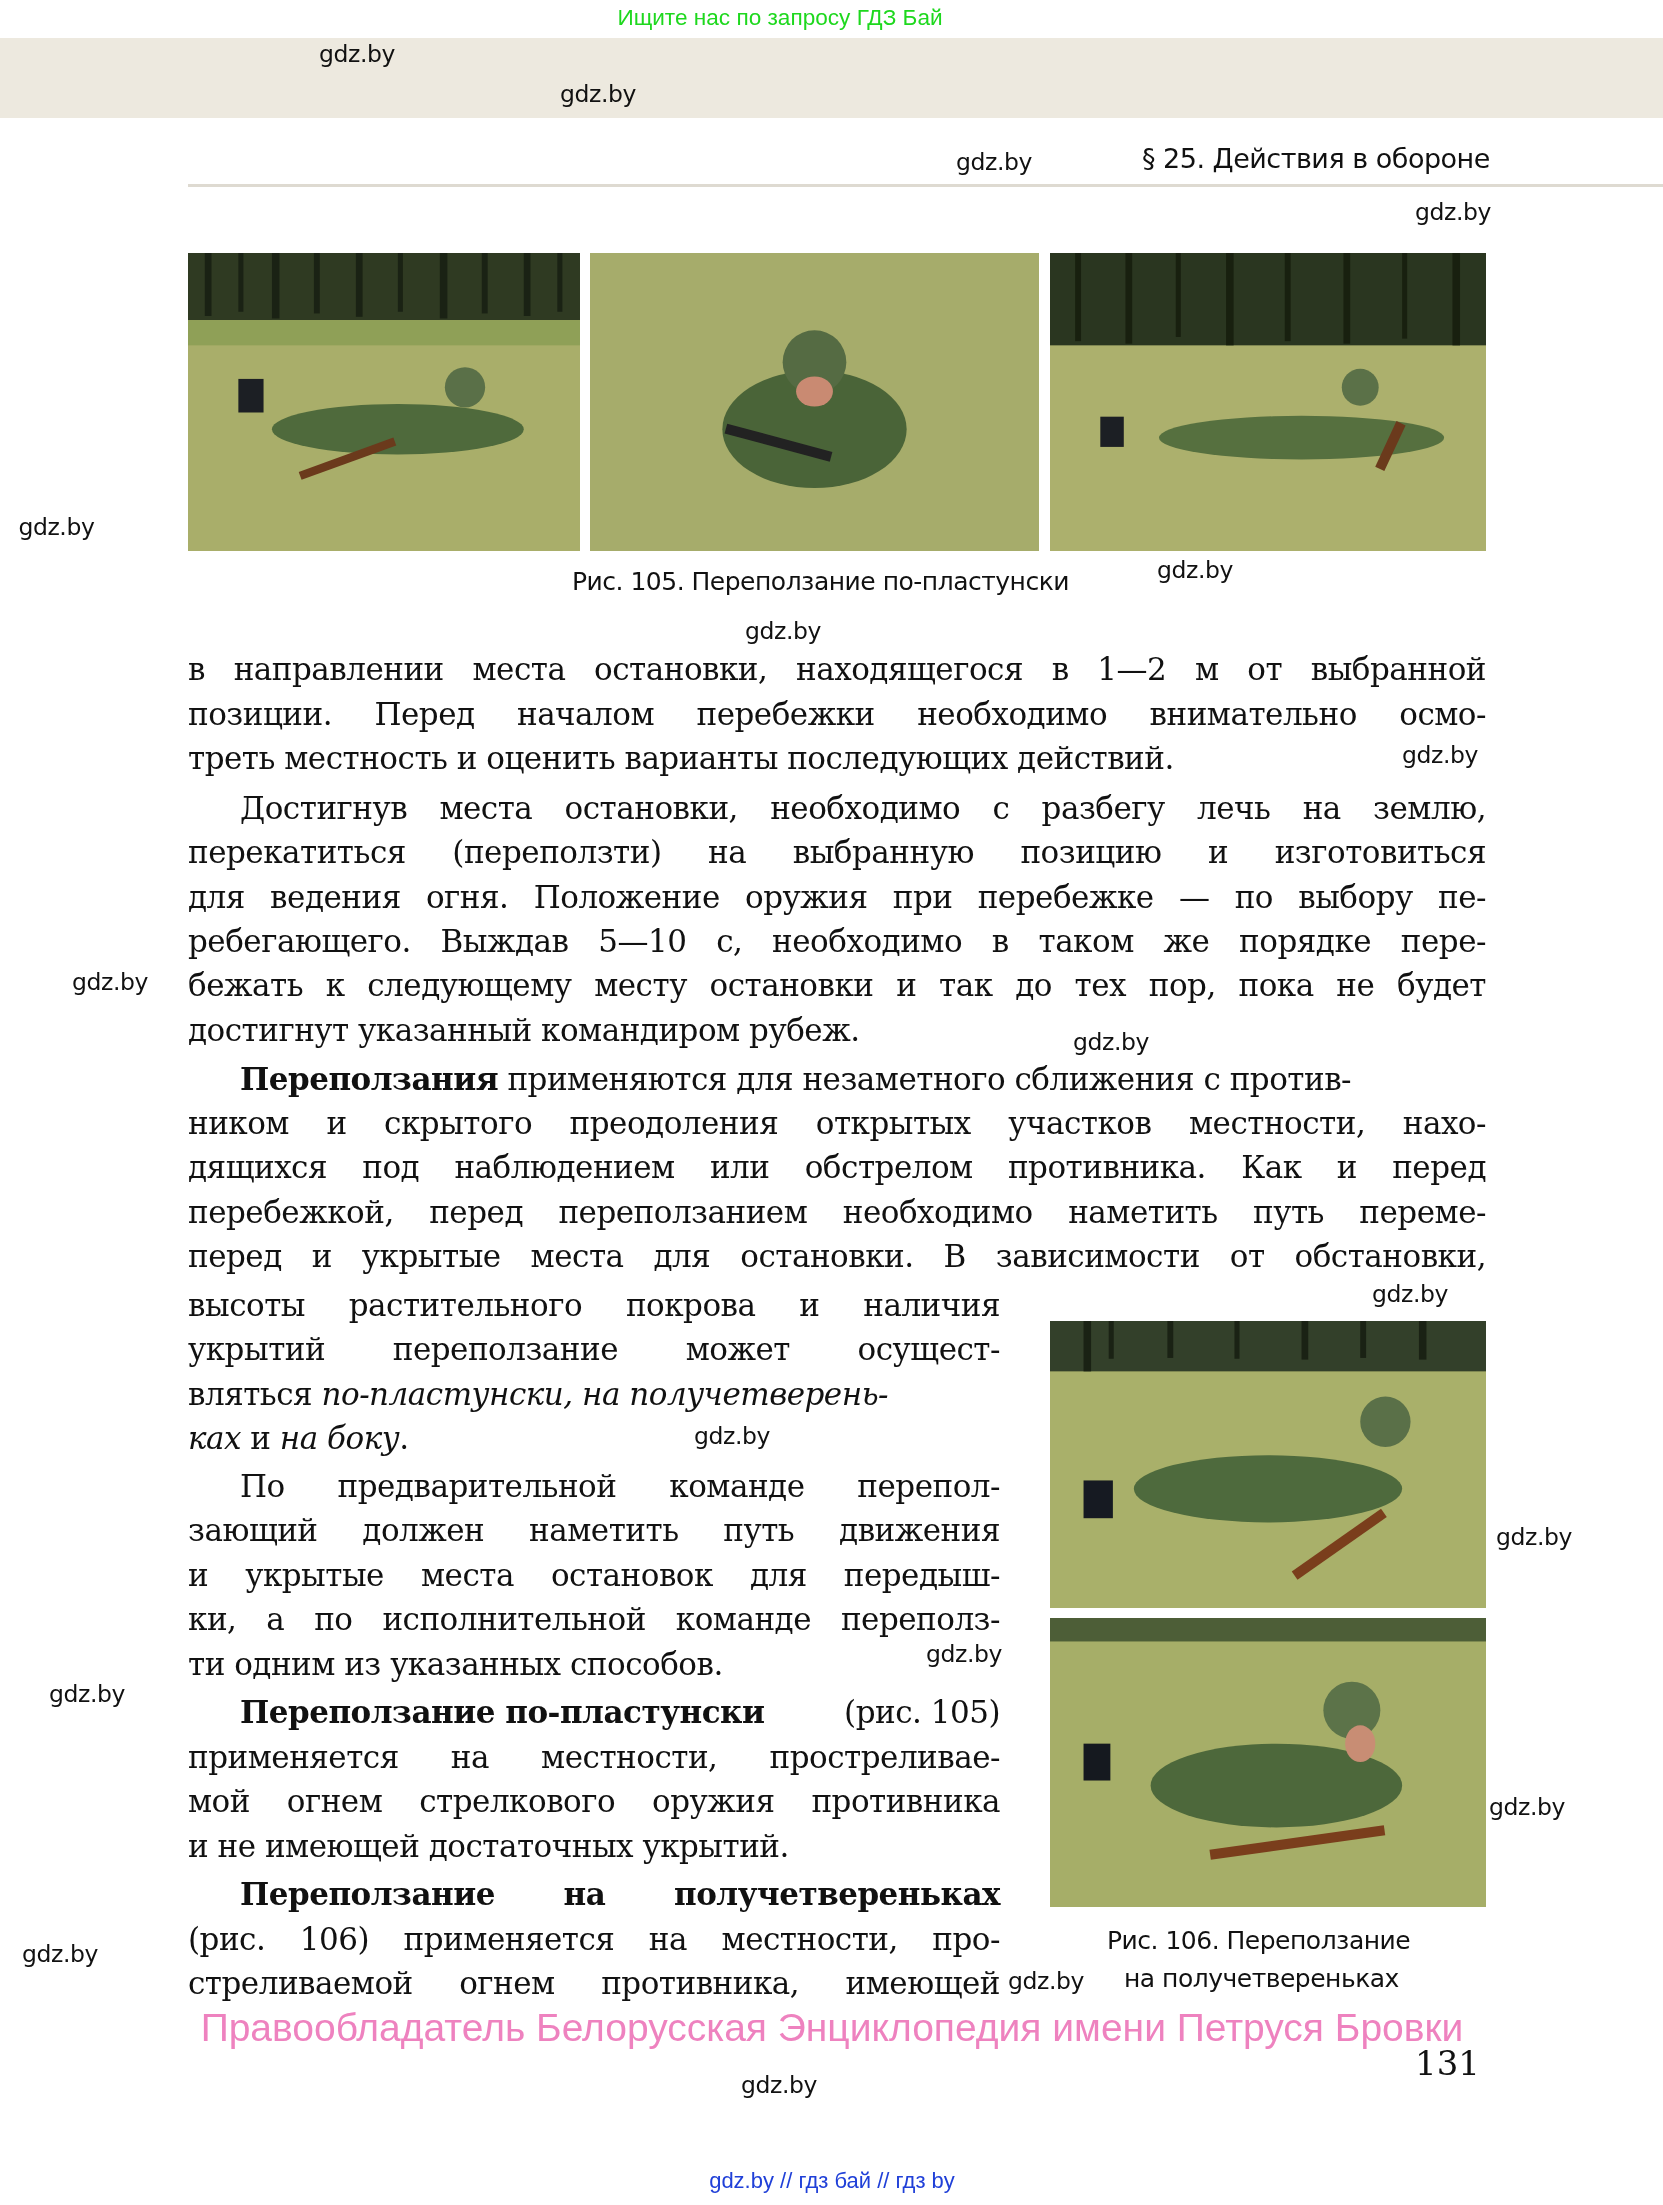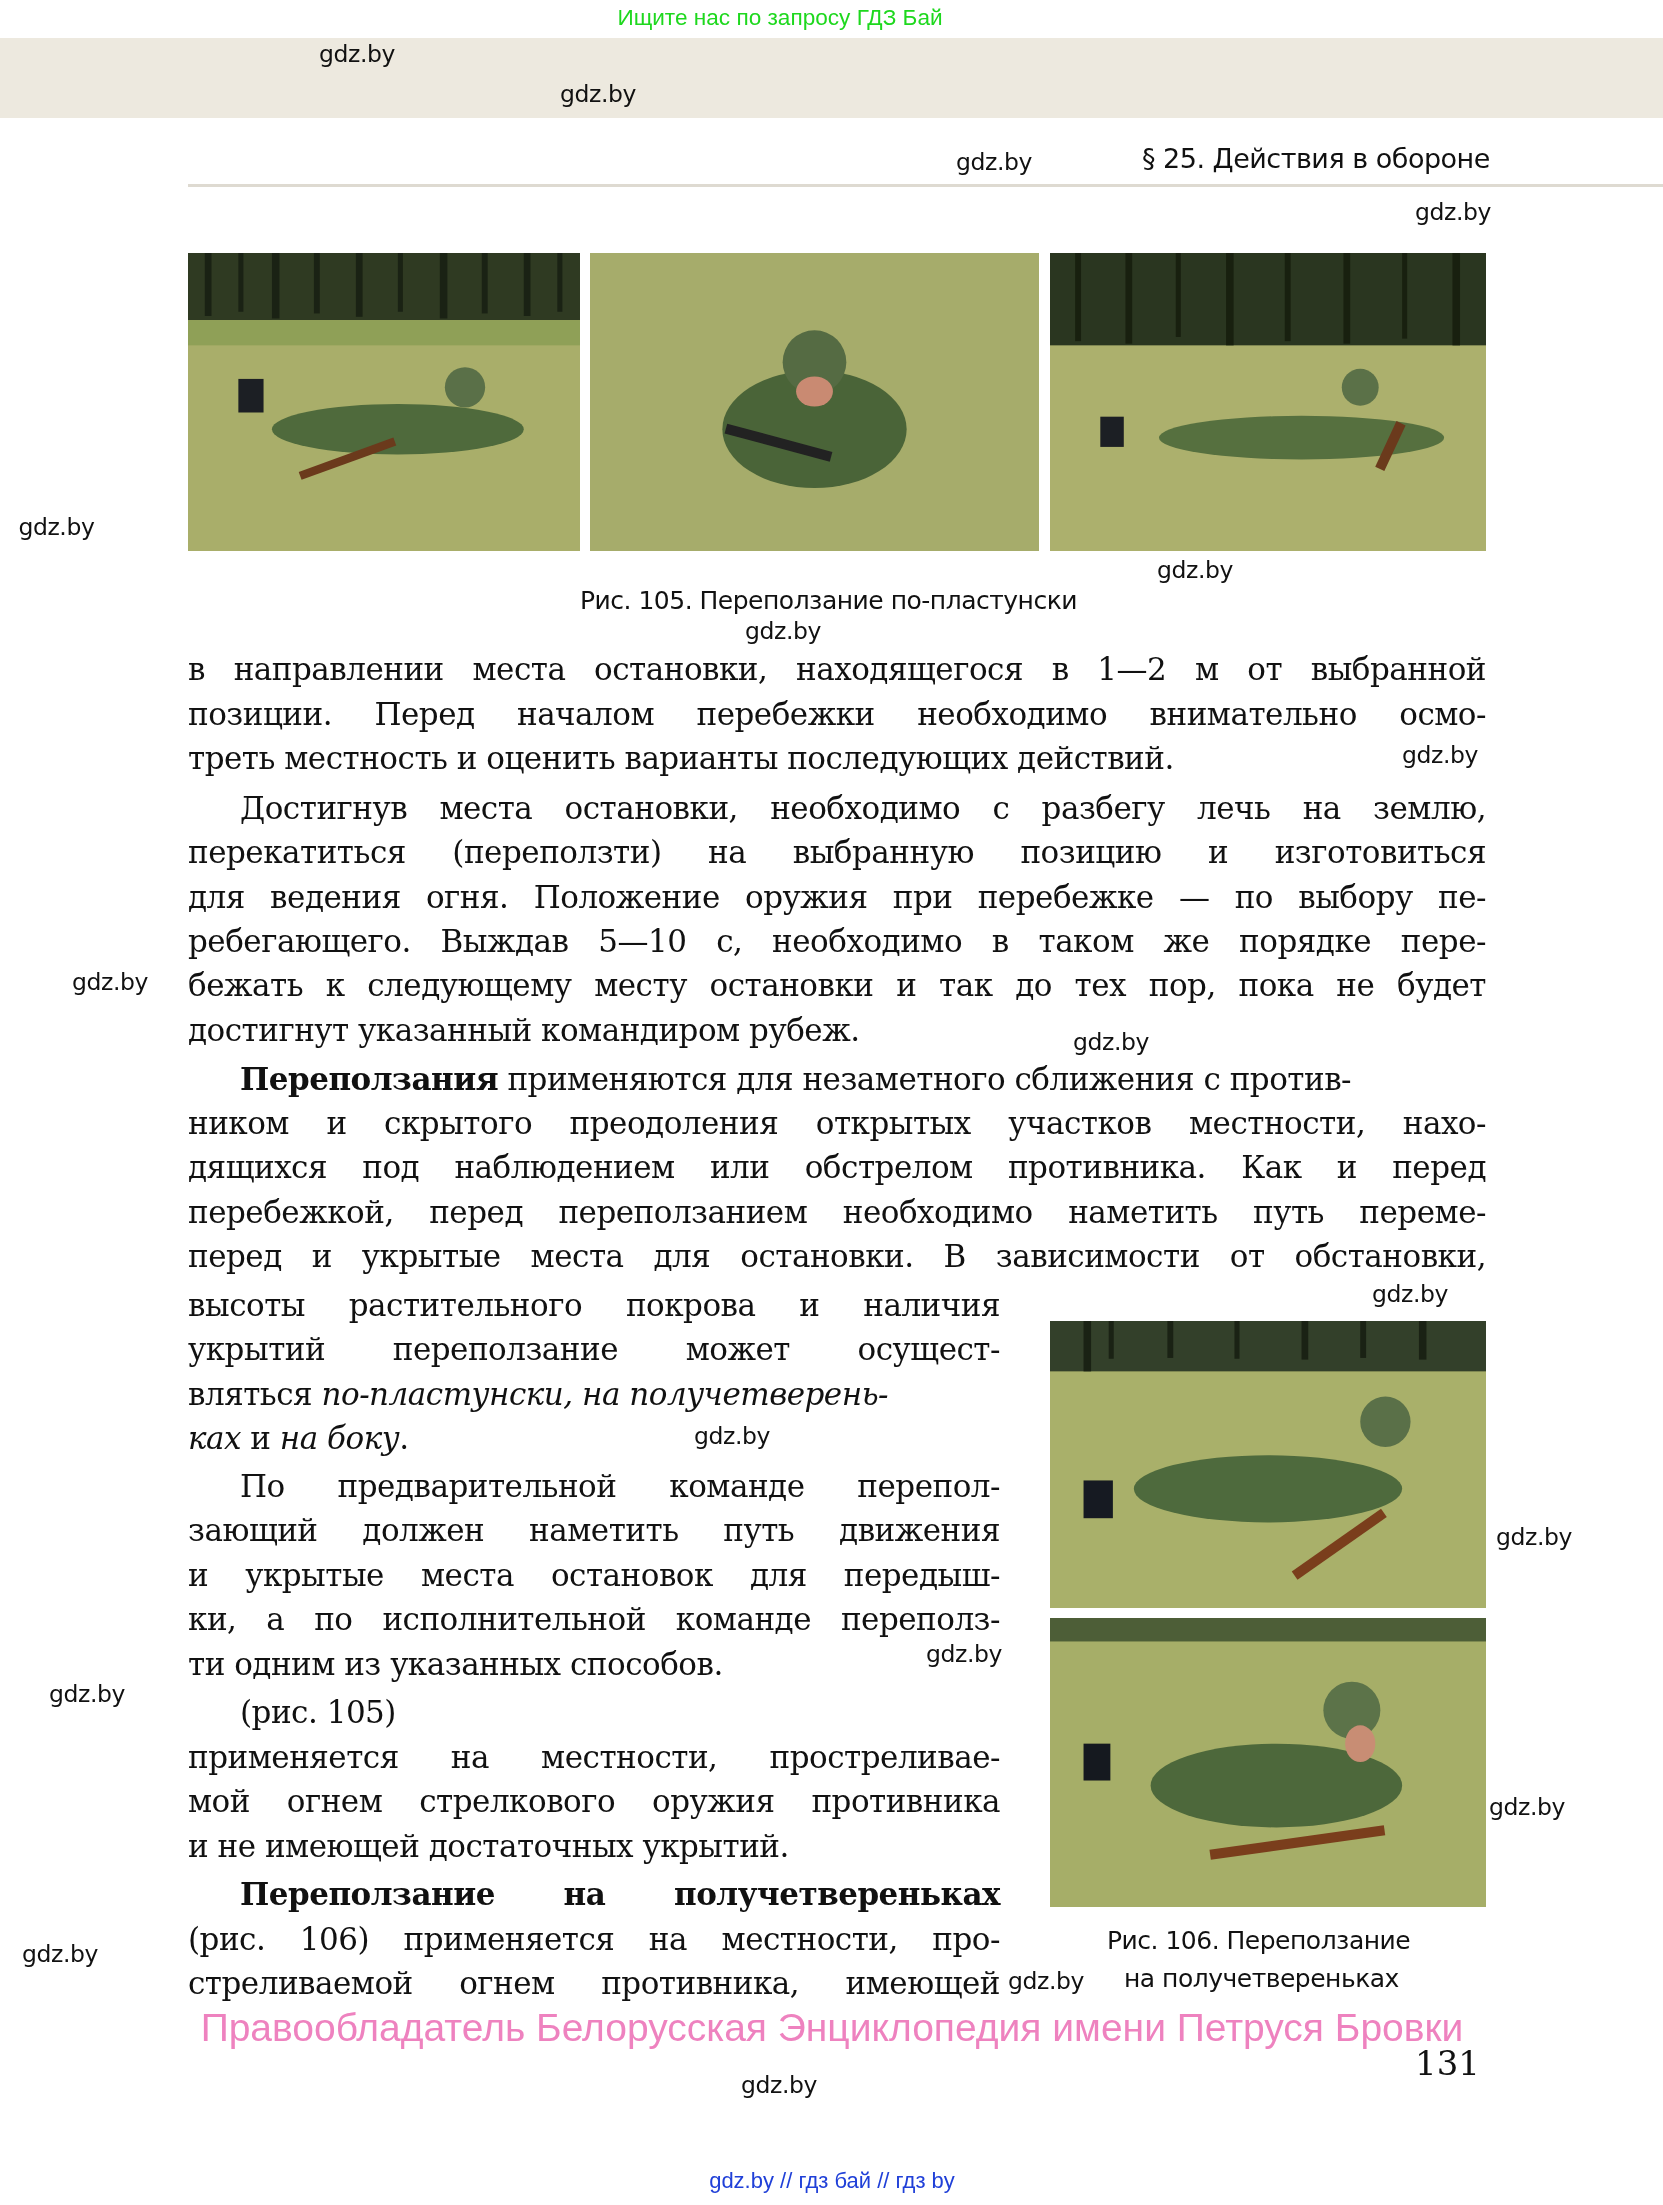--- a/index.html
+++ b/index.html
@@ -80,21 +80,21 @@
         <rect x="350" y="0" width="8" height="108"></rect>
         <rect x="420" y="0" width="6" height="102"></rect>
         <rect x="480" y="0" width="9" height="110"></rect>
       </g>
     <ellipse cx="300" cy="220" rx="170" ry="26" fill="#56703f"></ellipse>
     <circle cx="370" cy="160" r="22" fill="#5b7148"></circle>
     <rect x="60" y="195" width="28" height="36" fill="#1c1f24"></rect>
     <rect x="400" y="200" width="12" height="60" fill="#6b3a1c" transform="rotate(25 406 230)"></rect>
   </svg>
 </div>
-<div class="abs caption" style="left:572px;top:586px;margin-left:8px;">Рис. 105. Переползание по-пластунски</div>
+<div class="abs caption" style="left:572px;top:567px;">Рис. 105. Переползание по-пластунски</div>
 <div class="abs wm" style="left:1157px;top:556px;">gdz.by</div>
 <div class="abs wm" style="left:745px;top:617px;">gdz.by</div>
 <div class="abs wm" style="left:18.4px;top:513px;">gdz.by</div>
 
 <div class="body-text">
 
   <div class="line just" style="left:188px;top:647px;width:1298px;">в направлении места остановки, находящегося в 1—2 м от выбранной</div>
   <div class="line just" style="left:188px;top:692px;width:1298px;">позиции. Перед началом перебежки необходимо внимательно осмо-</div>
   <div class="line" style="left:188px;top:736px;">треть местность и оценить варианты последующих действий.</div>
   <div class="abs wm" style="left:1402px;top:741px;">gdz.by</div>
@@ -128,20 +128,21 @@
 
   <div class="line just" style="left:240px;top:1464px;width:760px;">По предварительной команде перепол-</div>
   <div class="line just" style="left:188px;top:1508px;width:812px;">зающий должен наметить путь движения</div>
   <div class="line just" style="left:188px;top:1553px;width:812px;">и укрытые места остановок для передыш-</div>
   <div class="line just" style="left:188px;top:1597px;width:812px;">ки, а по исполнительной команде переполз-</div>
   <div class="line" style="left:188px;top:1642px;">ти одним из указанных способов.</div>
   <div class="abs wm" style="left:926px;top:1640px;">gdz.by</div>
   <div class="abs wm" style="left:49px;top:1680px;">gdz.by</div>
 
   <div class="line" style="left:240px;top:1690px;width:760px;display:flex;justify-content:space-between;">
+    <span class="b">Переползание по-пластунски</span>
       <span> (рис. 105)</span>
   </div>
   <div class="line just" style="left:188px;top:1735px;width:812px;">применяется на местности, простреливае-</div>
   <div class="line just" style="left:188px;top:1779px;width:812px;">мой огнем стрелкового оружия противника</div>
   <div class="line" style="left:188px;top:1824px;">и не имеющей достаточных укрытий.</div>
 
   <div class="line just b" style="left:240px;top:1872px;width:760px;">Переползание на получетвереньках</div>
   <div class="line just" style="left:188px;top:1917px;width:812px;">(рис. 106) применяется на местности, про-</div>
   <div class="line just" style="left:188px;top:1961px;width:812px;">стреливаемой огнем противника, имеющей</div>
   <div class="abs wm" style="left:22px;top:1940px;">gdz.by</div>

